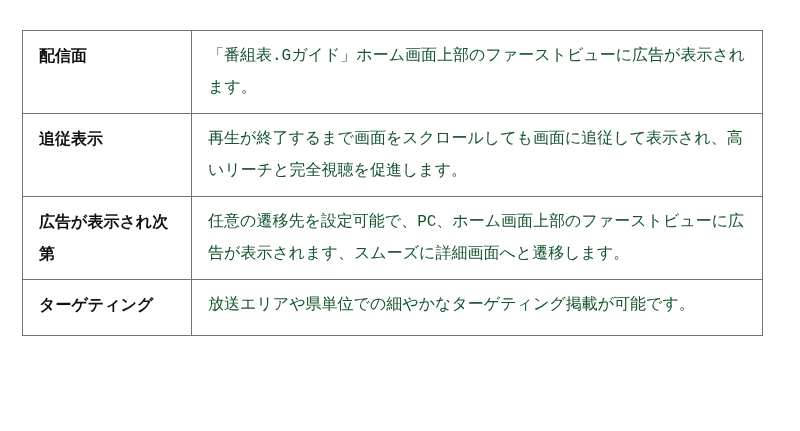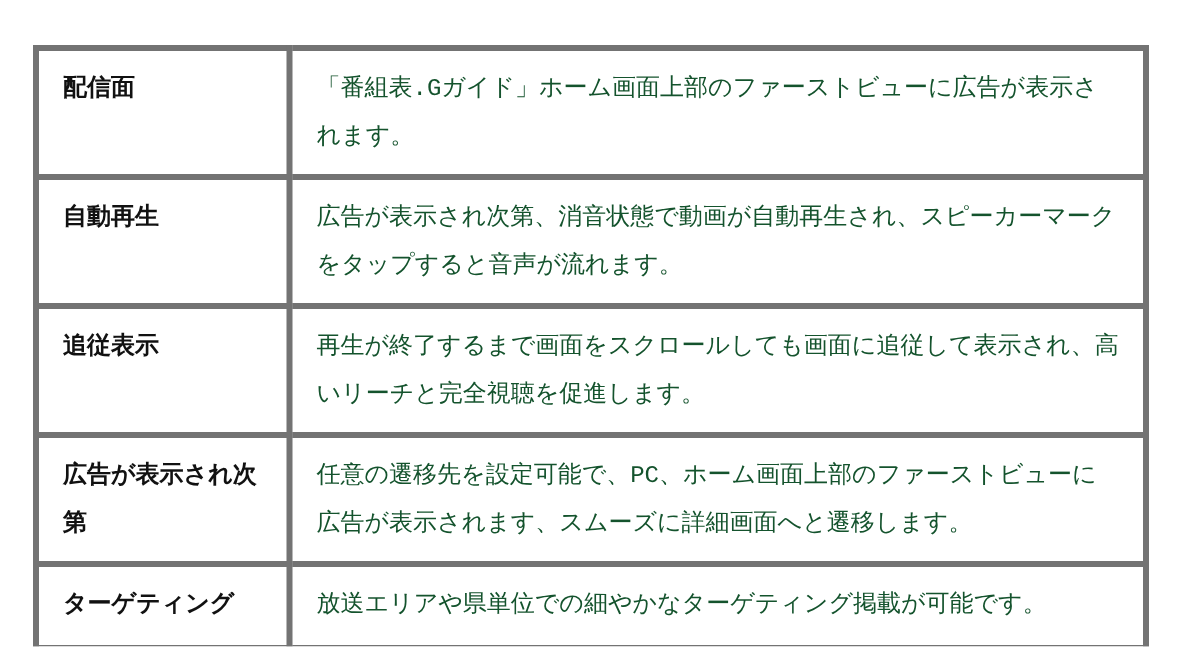--- a/index.html
+++ b/index.html
@@ -18,21 +18,21 @@
     overflow: hidden;
   }
   table.feature-table {
     border-collapse: collapse;
     table-layout: fixed;
     width: 740px;
     margin: 30px 0 0 22px;
     background: #ffffff;
   }
   table.feature-table td {
-    border: 4px solid #737373;
+    border: 1px solid #737373;
     vertical-align: top;
     padding: 9px 16px;
     font-size: 16px;
     line-height: 32px;
     word-break: break-word;
   }
   td.cell-label {
     font-weight: 700;
     color: #111111;
   }
@@ -55,24 +55,20 @@
   <table class="feature-table">
     <colgroup>
       <col class="col-label">
       <col class="col-desc">
     </colgroup>
     <tbody>
       <tr class="row-1">
         <td class="cell-label">配信面</td>
         <td class="cell-desc">「番組表.Gガイド」ホーム画面上部のファーストビューに広告が表示されます。</td>
       </tr>
-      <tr class="row-2">
-        <td class="cell-label">自動再生</td>
-        <td class="cell-desc">広告が表示され次第、消音状態で動画が自動再生され、スピーカーマークをタップすると音声が流れます。</td>
-      </tr>
       <tr class="row-3">
         <td class="cell-label">追従表示</td>
         <td class="cell-desc">再生が終了するまで画面をスクロールしても画面に追従して表示され、高いリーチと完全視聴を促進します。</td>
       </tr>
       <tr class="row-4">
         <td class="cell-label">広告が表示され次第</td>
         <td class="cell-desc">任意の遷移先を設定可能で、PC、ホーム画面上部のファーストビューに広告が表示されます、スムーズに詳細画面へと遷移します。</td>
       </tr>
       <tr class="row-5">
         <td class="cell-label">ターゲティング</td>

